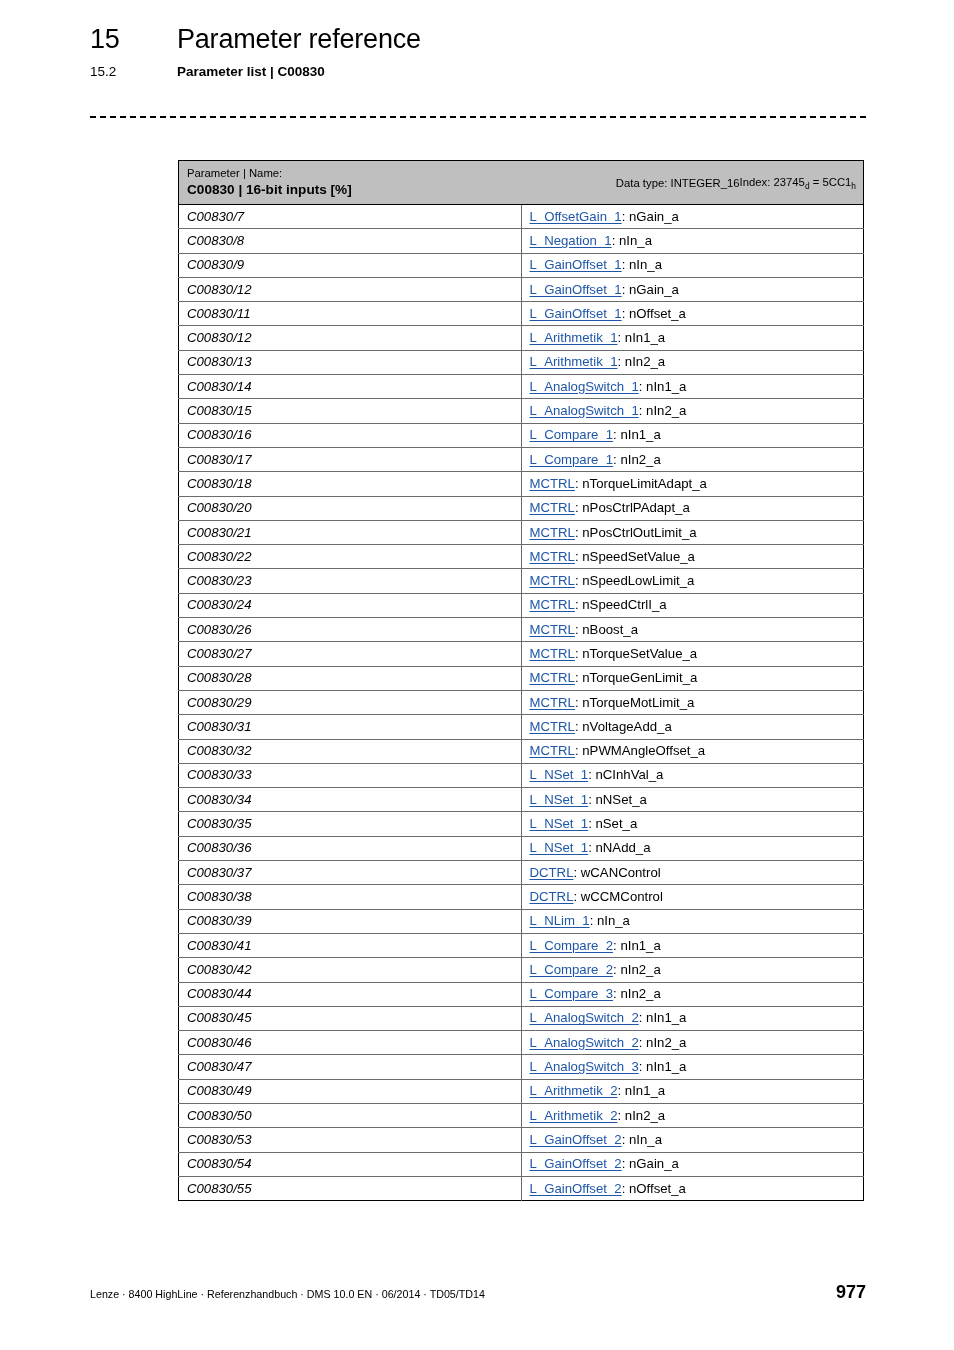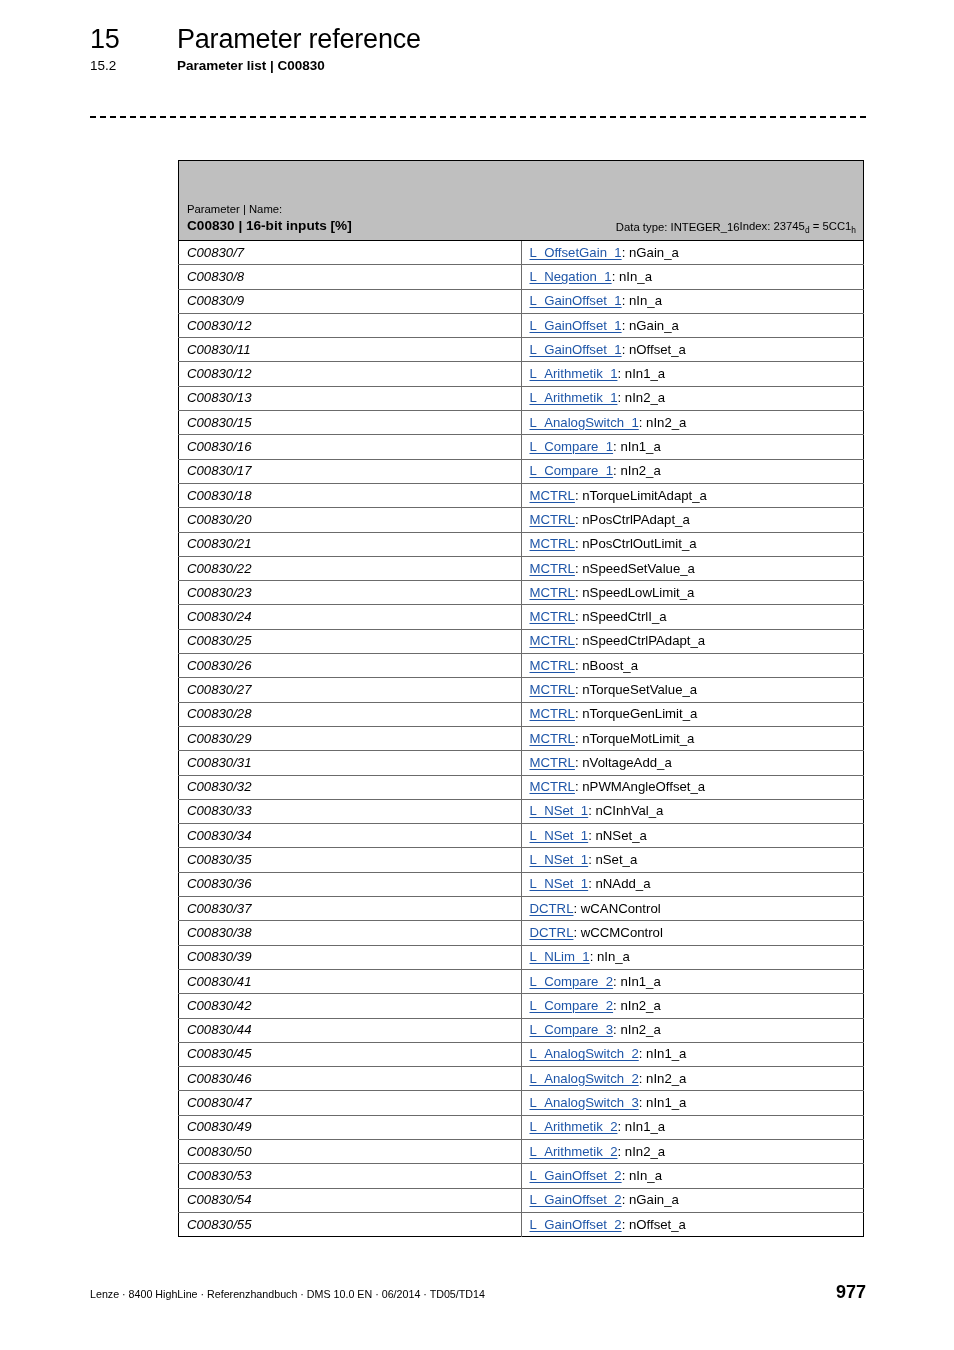--- a/index.html
+++ b/index.html
@@ -44,21 +44,21 @@
   }
   .chapter-title {
     font-size: 27px;
     font-weight: 400;
     letter-spacing: -0.2px;
     line-height: 34px;
   }
   .header-row-sub {
     display: flex;
     align-items: baseline;
-    margin-top: 1px;
+    margin-top: 7px;
   }
   .section-number {
     width: 87px;
     flex: 0 0 87px;
     font-size: 13.5px;
     line-height: 17px;
   }
   .section-title {
     font-size: 13.5px;
     font-weight: 600;
@@ -89,24 +89,23 @@
   }
 
   .thead-cell {
     background: #bfbfbf;
     border-bottom: 1.6px solid #000;
     padding: 0;
   }
   .thead-inner {
     display: flex;
     justify-content: space-between;
-    align-items: flex-end;
+    align-items: center;
     padding: 5px 7px 5px 8px;
     min-height: 28px;
-    margin-top: 36px;
   }
   .thead-left {
     display: flex;
     flex-direction: column;
   }
   .hdr-small {
     font-size: 11.3px;
     line-height: 15px;
     font-weight: 400;
     color: #000;
@@ -280,20 +279,28 @@
         <tr>
           <td class="col-id">
             <div class="cell-inner">C00830/13</div>
           </td>
           <td class="col-name">
             <div class="cell-inner"><span class="blk-link">L_Arithmetik_1</span><span class="sig-text">: nIn2_a</span></div>
           </td>
         </tr>
         <tr>
           <td class="col-id">
+            <div class="cell-inner">C00830/14</div>
+          </td>
+          <td class="col-name">
+            <div class="cell-inner"><span class="blk-link">L_AnalogSwitch_1</span><span class="sig-text">: nIn1_a</span></div>
+          </td>
+        </tr>
+        <tr>
+          <td class="col-id">
             <div class="cell-inner">C00830/15</div>
           </td>
           <td class="col-name">
             <div class="cell-inner"><span class="blk-link">L_AnalogSwitch_1</span><span class="sig-text">: nIn2_a</span></div>
           </td>
         </tr>
         <tr>
           <td class="col-id">
             <div class="cell-inner">C00830/16</div>
           </td>
@@ -348,28 +355,20 @@
           <td class="col-name">
             <div class="cell-inner"><span class="blk-link">MCTRL</span><span class="sig-text">: nSpeedLowLimit_a</span></div>
           </td>
         </tr>
         <tr>
           <td class="col-id">
             <div class="cell-inner">C00830/24</div>
           </td>
           <td class="col-name">
             <div class="cell-inner"><span class="blk-link">MCTRL</span><span class="sig-text">: nSpeedCtrlI_a</span></div>
-          </td>
-        </tr>
-        <tr>
-          <td class="col-id">
-            <div class="cell-inner">C00830/25</div>
-          </td>
-          <td class="col-name">
-            <div class="cell-inner"><span class="blk-link">MCTRL</span><span class="sig-text">: nSpeedCtrlPAdapt_a</span></div>
           </td>
         </tr>
         <tr>
           <td class="col-id">
             <div class="cell-inner">C00830/26</div>
           </td>
           <td class="col-name">
             <div class="cell-inner"><span class="blk-link">MCTRL</span><span class="sig-text">: nBoost_a</span></div>
           </td>
         </tr>

